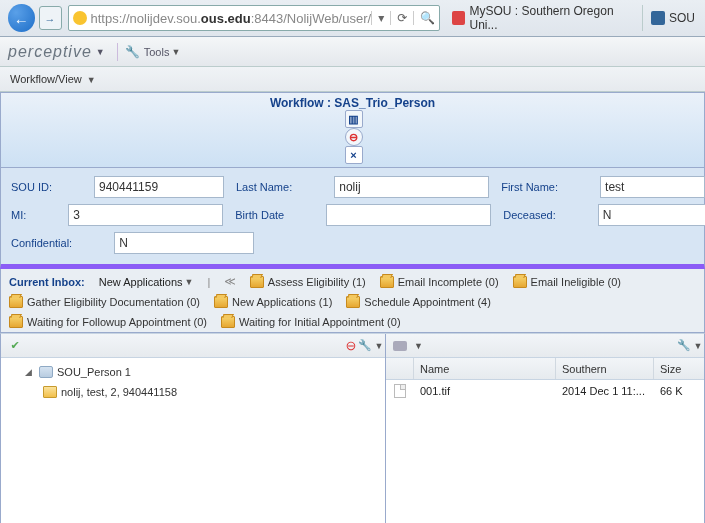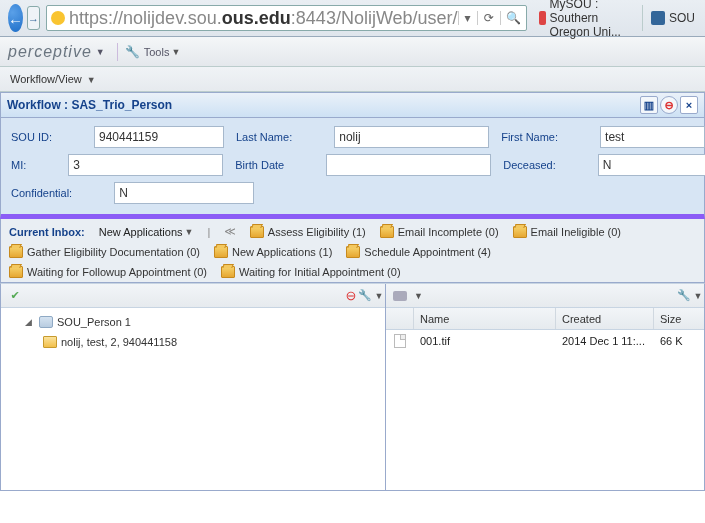--- a/index.html
+++ b/index.html
@@ -4,37 +4,37 @@
 <style>
 * { box-sizing: border-box; margin: 0; padding: 0; }
 body { font-family: Tahoma, Arial, sans-serif; font-size: 11px; color: #222; overflow: hidden; width: 705px; height: 523px; background: #fff; }
 
 .browser-chrome { background: linear-gradient(#e9eef3, #dfe5ec); border-bottom: 1px solid #9ab; }
 .nav-row { display: flex; align-items: center; height: 36px; padding: 2px 4px; }
 .back-circle { width: 28px; height: 28px; border-radius: 50%; background: radial-gradient(circle at 30% 30%, #5aa0e8, #1e6ec8); display:flex;align-items:center;justify-content:center; color:#fff; font-size:15px; margin-left:4px;}
 .fwd-box { width: 24px; height:24px; border:1px solid #8aa; border-radius:3px; display:flex;align-items:center;justify-content:center; color:#369; background:#eef3f7; margin-left:4px;}
 .url-box { flex:1; height:26px; background:#fff; border:1px solid #8aa; border-radius:2px; margin:0 6px; display:flex; align-items:center; padding:0 4px;}
 .lock-favicon { width:14px; height:14px; border-radius:50%; background:#f9c430; margin-right:4px; }
-.url-text { flex:1; font-size:18px; color:#333; }
+.url-text { flex:1; font-size:13px; color:#333; }
 .url-text .grey { color:#888; }
 .url-icons { display:flex; gap:6px; color:#666; font-size:12px; align-items:center;}
 .url-icons span { border-left:1px solid #ccc; padding-left:6px; }
 .tabstub { display:flex; align-items:center; padding:0 6px; font-size:12px; color:#333; height:26px;}
 .tabstub .favi { width:14px; height:14px; margin-right:4px; background:#d44; border-radius:2px;}
 .tabstub.sou .favi { background:#369; }
 
 .app-bar { display:flex; align-items:center; height:30px; padding:4px 8px; background: linear-gradient(#f4f6f8,#e4e8ec); border-bottom:1px solid #bcc; }
 .brand { font-size:16px; color:#6a7580; font-style:italic; letter-spacing:1px;}
 .dd-arrow { color:#556; font-size:9px; padding:0 4px; }
 .sep { width:1px; height:18px; background:#cbd; margin:0 8px;}
 .tools { display:flex; align-items:center; color:#556; font-size:11px;}
 .wrench { color:#889; margin-right:3px; font-size:12px;}
 
 .workflow-bar { padding:6px 10px; background: linear-gradient(#f0f3f6,#e6eaee); border-bottom:1px solid #bcc; font-size:11px; color:#333;}
-.panel-header { display:flex; align-items:center; background:linear-gradient(#eaf1f9,#cde1f4); border:1px solid #9ac; padding:3px 6px; color:#15428b; font-weight:bold; font-size:12px;}
+.panel-header { display:flex; align-items:center; background:linear-gradient(#eaf1f9,#cde1f4); border:1px solid #9ac; padding:3px 6px; color:#15428b; font-weight:bold; font-size:12px;flex-direction:column;}
 .panel-header .title { flex:1; }
 .hdr-icon { width:18px;height:18px; border:1px solid #9ac; border-radius:2px; margin-left:2px; display:flex;align-items:center;justify-content:center; background:#f3f7fb; font-size:11px;}
 .close-red { color:#d33; font-weight:bold; border-radius:50%;}
 .x-icon { color:#15428b; font-weight:bold; border:1px solid #9ac; background:#fff; }
 
 .form-panel { background:#d7e5f4; padding:8px 10px 4px 10px; border-left:1px solid #9ac; border-right:1px solid #9ac; border-bottom:5px solid #8b5cf6;}
 .form-row { display:flex; align-items:center; margin-bottom:6px; gap:6px; }
 .lbl { color:#15428b; font-size:11px; white-space:nowrap; }
 .inp { height:22px; border:1px solid #a6b8cc; background:#fff; padding:2px 4px; font-size:12px; color:#333;margin-left:36px; }
 
@@ -227,21 +227,21 @@
       <div class="tb-icon">
           <div class="cam"></div>
         </div>
       <span class="caret">▼</span>
       <div class="spacer"></div>
       <div class="tb-icon">🔧<span class="caret">▼</span></div>
     </div>
     <div class="file-header">
       <div class="fh-cell fh-icon"></div>
       <div class="fh-cell fh-name">Name</div>
-      <div class="fh-cell fh-created">Created</div>
+      <div class="fh-cell fh-created">Southern</div>
       <div class="fh-cell fh-size">Size</div>
     </div>
     <div class="file-row">
       <div class="fr-cell" style="width:28px;display:flex;justify-content:center;">
           <div class="page-icon"></div>
         </div>
       <div class="fr-cell" style="flex:1">001.tif</div>
       <div class="fr-cell" style="width:98px">2014 Dec 1 11:...</div>
       <div class="fr-cell" style="width:50px">66 K</div>
     </div>

